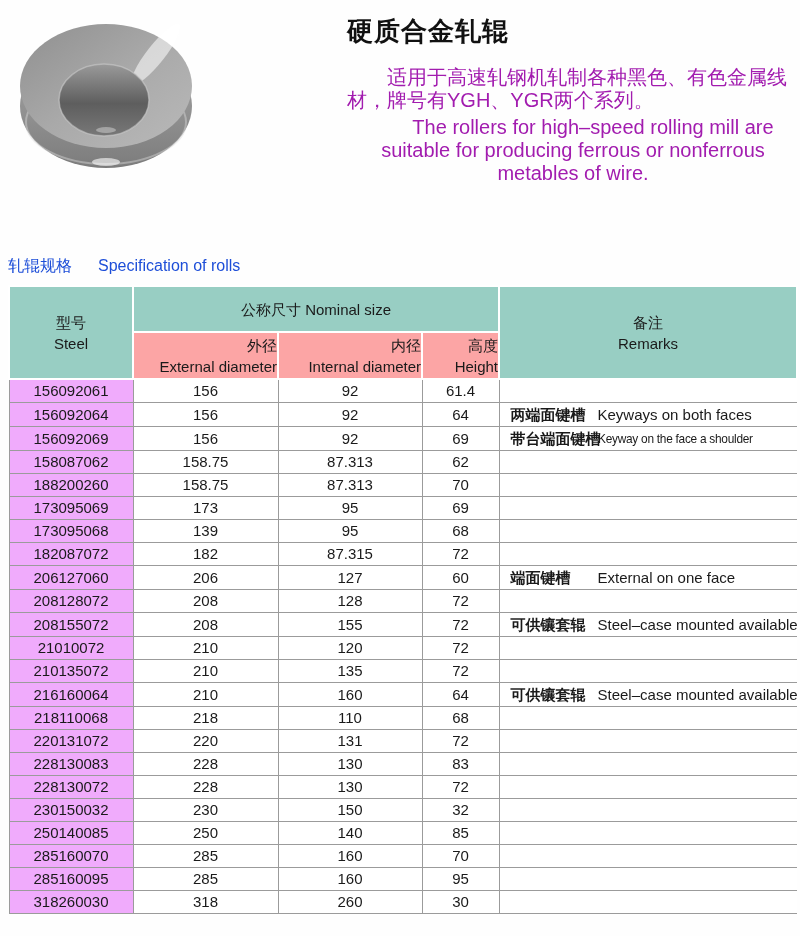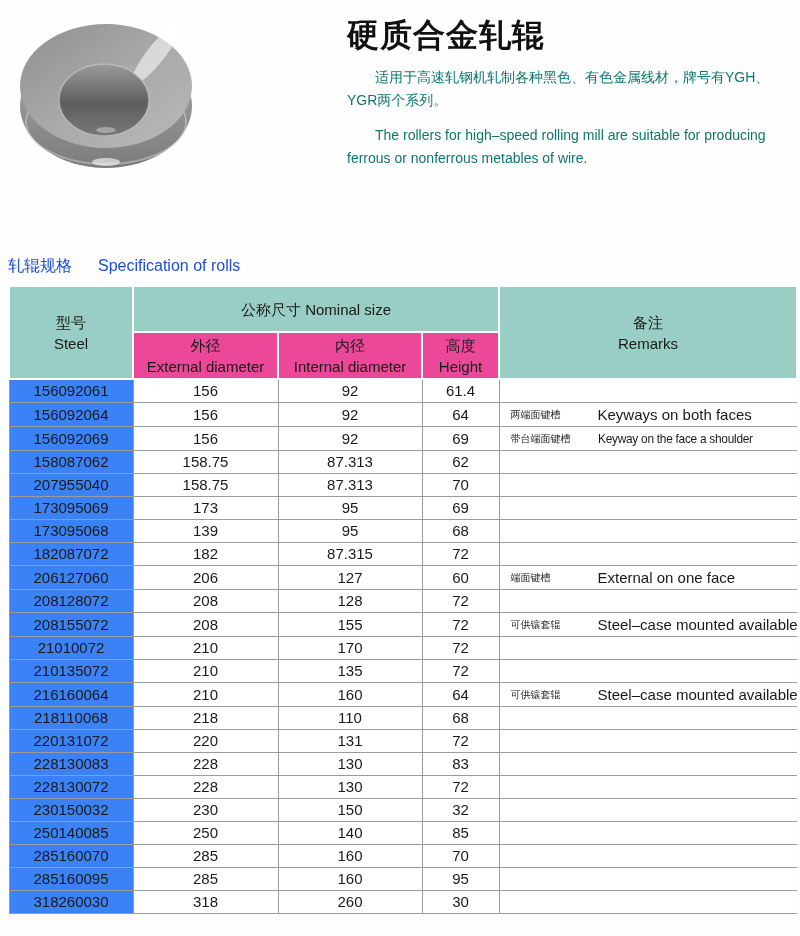--- a/index.html
+++ b/index.html
@@ -20,36 +20,36 @@
     top: 10px;
     width: 182px;
     height: 162px;
   }
 
   
   .title {
     position: absolute;
     left: 347px;
     top: 14px;
-    font-size: 32px;
+    font-size: 26px;
     font-weight: bold;
     letter-spacing: 1px;
     color: #111;
   }
   .intro {
     position: absolute;
     left: 347px;
     top: 66px;
     width: 452px;
-    font-size: 14px;
+    font-size: 20px;
     line-height: 23px;
-    color: #0f766e;
+    color: #a21caf;
   }
   .intro p { text-indent: 2em; }
-  .intro p.en { margin-top: 12px; }
+  .intro p.en { margin-top: 4px; text-align: center; }
 
   
   .section {
     position: absolute;
     left: 8px;
     top: 256px;
     font-size: 16px;
     color: #1d4ed8;
   }
   .section .zh { margin-right: 26px; }
@@ -70,44 +70,45 @@
   .spec col.c-height   { width: 77px;  }
   .spec col.c-remarks  { width: 298px; }
 
   .spec th {
     font-weight: normal;
     text-align: center;
     border: 2px solid #ffffff;
     line-height: 21px;
   }
   .spec th.teal { background: #98cec3; }
-  .spec th.gray { background: #ec4899; height: 47px; }
+  .spec th.gray { background: #fca5a5; height: 47px; text-align: right; }
   .spec th.nominal { height: 46px; }
 
   .spec td {
     height: 22.4px;
     border: 1px solid #9b9b9b;
     text-align: center;
     vertical-align: middle;
     padding: 0;
     line-height: 22px;
     background: #ffffff;
   }
-  .spec td.type { background: #3b82f6; }
+  .spec td.type { background: #f0abfc; }
   .spec td.remark {
     border-right: none;
     text-align: left;
     white-space: nowrap;
   }
   .remark .rzh {
     display: inline-block;
     width: 98px;
     padding-left: 11px;
-    font-size: 10px;
+    font-size: 15px;
     vertical-align: middle;
+    font-weight: bold;
   }
   .remark .ren {
     font-size: 15px;
     vertical-align: middle;
   }
   .remark.cond .ren {
     display: inline-block;
     font-size: 13.5px;
     letter-spacing: -0.3px;
     transform: scaleX(0.88);
@@ -224,21 +225,21 @@
           <td class="remark cond"><span class="rzh">带台端面键槽</span><span class="ren">Keyway on the face a shoulder</span></td>
         </tr>
         <tr>
           <td class="type">158087062</td>
           <td class="num">158.75</td>
           <td class="num">87.313</td>
           <td class="num">62</td>
           <td class="remark"></td>
         </tr>
         <tr>
-          <td class="type">207955040</td>
+          <td class="type">188200260</td>
           <td class="num">158.75</td>
           <td class="num">87.313</td>
           <td class="num">70</td>
           <td class="remark"></td>
         </tr>
         <tr>
           <td class="type">173095069</td>
           <td class="num">173</td>
           <td class="num">95</td>
           <td class="num">69</td>
@@ -275,21 +276,21 @@
         <tr>
           <td class="type">208155072</td>
           <td class="num">208</td>
           <td class="num">155</td>
           <td class="num">72</td>
           <td class="remark"><span class="rzh">可供镶套辊</span><span class="ren">Steel–case mounted available</span></td>
         </tr>
         <tr>
           <td class="type">21010072</td>
           <td class="num">210</td>
-          <td class="num">170</td>
+          <td class="num">120</td>
           <td class="num">72</td>
           <td class="remark"></td>
         </tr>
         <tr>
           <td class="type">210135072</td>
           <td class="num">210</td>
           <td class="num">135</td>
           <td class="num">72</td>
           <td class="remark"></td>
         </tr>

